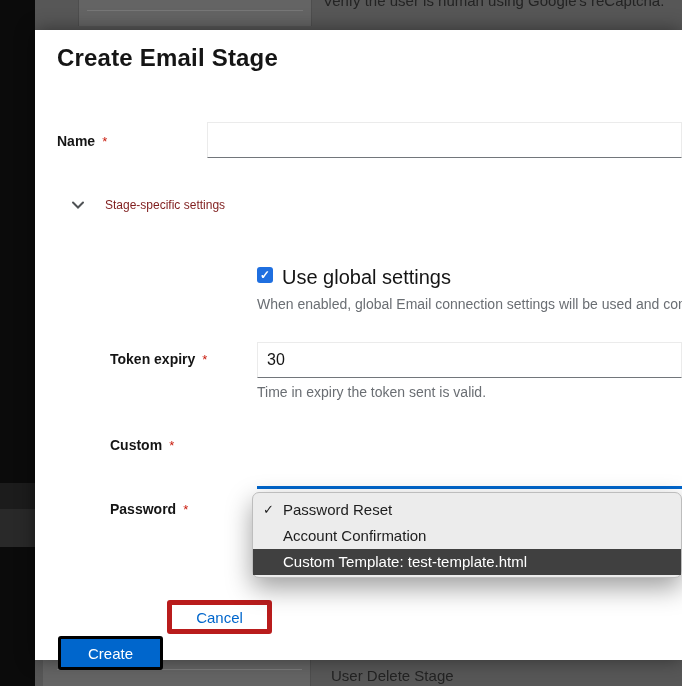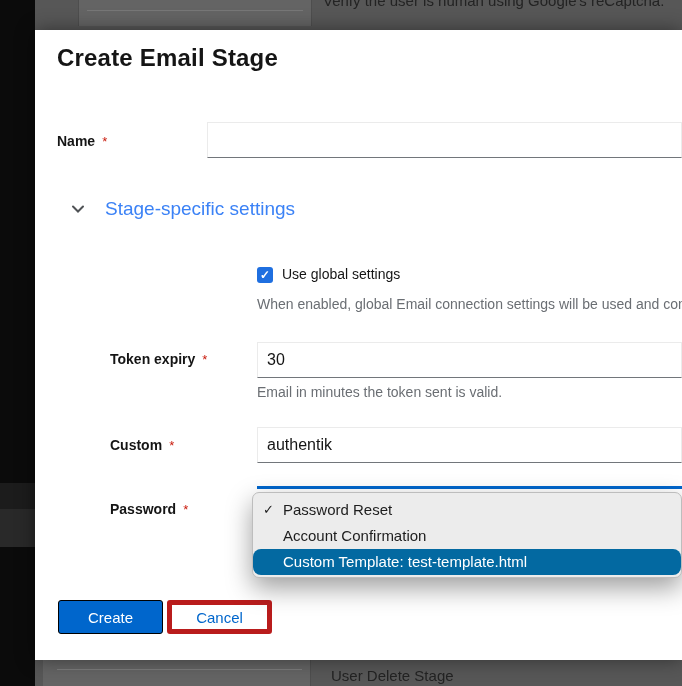--- a/index.html
+++ b/index.html
@@ -36,50 +36,50 @@
   .t-input{
     position:absolute;box-sizing:border-box;height:36px;background:#fff;
     border:1px solid #ebebeb;border-bottom:1px solid #72767b;
     font-family:"Liberation Sans",sans-serif;font-size:16px;color:#151515;padding:0 9px;outline:none;
   }
   .lbl-name{left:22px;top:103px;}
   .in-name{left:172px;top:92px;width:calc(100% - 172px);}
   
   .section-toggle{position:absolute;left:36px;top:168px;display:flex;align-items:center;gap:20px;cursor:pointer;background:none;border:none;padding:0;}
   .section-toggle .chev{display:inline-flex;width:14px;height:10px;}
-  .section-toggle .sec-label{font-size:19px;color:#3b82f6;font-family:"Liberation Sans",sans-serif;}
+  .section-toggle .sec-label{font-size:12px;color:#7f1d1d;font-family:"Liberation Sans",sans-serif;}
   
   .checkbox{
     position:absolute;left:222px;top:237px;width:16px;height:16px;background:#1f6fe0;border-radius:3px;
     color:#fff;font-size:12px;font-weight:700;line-height:16px;text-align:center;cursor:pointer;
   }
-  .cb-label{position:absolute;left:247px;top:236px;font-size:14px;color:#151515;}
+  .cb-label{position:absolute;left:247px;top:236px;font-size:20px;color:#151515;}
   .help{position:absolute;font-size:14px;color:#6a6e73;white-space:nowrap;overflow:hidden;}
   .cb-help{left:222px;top:266px;right:0;}
   
   .lbl-token{left:75px;top:321px;}
   .in-token{left:222px;top:312px;width:calc(100% - 222px);}
   .token-help{left:222px;top:354px;right:0;}
   
   .lbl-subject{left:75px;top:407px;}
   .in-subject{left:222px;top:397px;width:calc(100% - 222px);}
   
   .lbl-template{left:75px;top:471px;}
   .focus-line{position:absolute;left:222px;top:456px;width:calc(100% - 222px);height:3px;background:#0066cc;}
   .dropdown{
     position:absolute;left:217px;top:462px;width:430px;height:86px;box-sizing:border-box;
     background:#ececec;border:1px solid #bdbdbd;border-radius:7px;padding:4px 0;
     box-shadow:0 10px 26px rgba(0,0,0,.38);z-index:5;
   }
   .dd-row{position:relative;height:26px;line-height:26px;padding-left:30px;font-size:15px;color:#1d1d1d;cursor:default;white-space:nowrap;overflow:hidden;}
   .dd-row .check{position:absolute;left:10px;top:0;font-size:13px;}
-  .dd-row.highlighted{background:#0369a1;color:#fff;border-radius:8px;}
+  .dd-row.highlighted{background:#404040;color:#fff;}
   
   .btn{position:absolute;top:570px;width:105px;height:34px;border-radius:3px;font-family:"Liberation Sans",sans-serif;font-size:15px;cursor:pointer;}
-  .btn-create{left:23px;background:#0066cc;border:1px solid #000000;color:#fff;}
+  .btn-create{left:23px;background:#0066cc;border:3px solid #000000;color:#fff;margin-top:36px;}
   .btn-cancel{left:132px;background:#fff;border:5px solid #b91c1c;color:#0066cc;}
 </style>
 </head>
 <body>
 
 <div class="bg-band top">
   <div class="bg-cell top"></div>
   <div class="bg-text top">Verify the user is human using Google's reCaptcha.</div>
 </div>
 
@@ -114,26 +114,25 @@
   <div class="checkbox">
     <span>✓</span>
   </div>
   <div class="cb-label">Use global settings</div>
   <div class="help cb-help">When enabled, global Email connection settings will be used and con</div>
 
   <div class="f-label lbl-token">
     <span>Token expiry</span><span class="req">*</span>
   </div>
   <input class="t-input in-token" type="text" value="30" style="">
-  <div class="help token-help">Email in minutes the token sent is valid.</div>
+  <div class="help token-help">Time in expiry the token sent is valid.</div>
 
   <div class="f-label lbl-subject">
     <span>Custom</span><span class="req">*</span>
   </div>
-  <input class="t-input in-subject" type="text" value="authentik" style="">
 
   <div class="f-label lbl-template">
     <span>Password</span><span class="req">*</span>
   </div>
   <div class="focus-line"></div>
 
   <div class="dropdown">
     <div class="dd-row">
       <span class="check">✓</span>
       <span>Password Reset</span>

